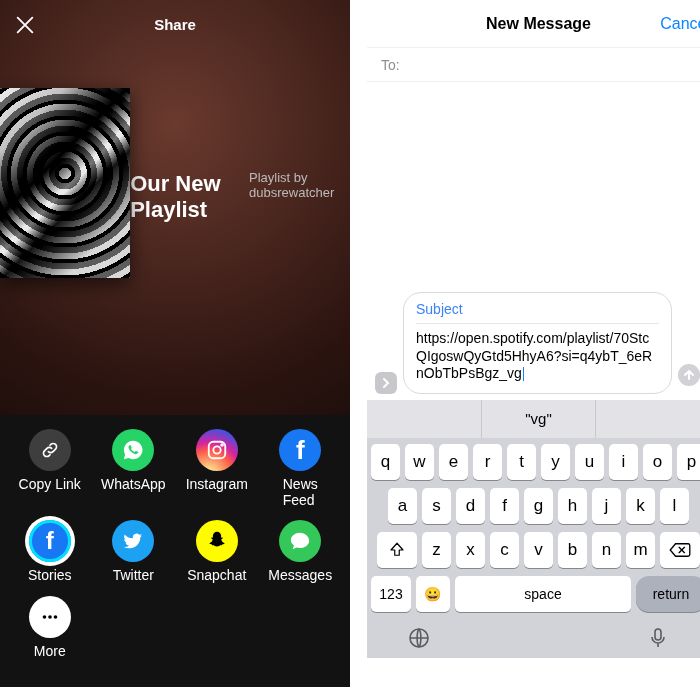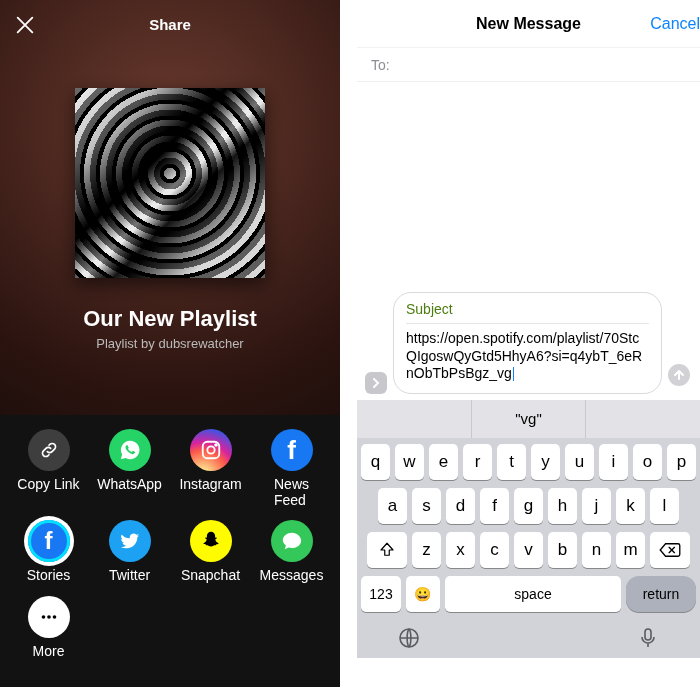--- a/index.html
+++ b/index.html
@@ -4,21 +4,21 @@
 <style>
   * { box-sizing: border-box; margin: 0; padding: 0; }
   html, body { width: 700px; height: 687px; overflow: hidden; font-family: -apple-system, "Helvetica Neue", Arial, sans-serif; }
   .stage { display: flex; width: 700px; height: 687px; gap: 17px; }
 
   
   .left { width: 350px; height: 687px; background: radial-gradient(circle at 50% 18%, #6a3a2e 0%, #2c1410 45%, #120a08 70%) #0f0907; color: #fff; display: flex; flex-direction: column; position: relative; }
   .left-header { height: 48px; display: flex; align-items: center; justify-content: center; position: relative; }
   .left-header .close { position: absolute; left: 14px; top: 14px; width: 22px; height: 22px; cursor: pointer; }
   .left-header .title { font-weight: 700; font-size: 15px; }
-  .cover-wrap { display: flex; flex-direction: column; align-items: center; margin-top: 40px; }
+  .cover-wrap { display: flex; flex-direction: row; align-items: center; margin-top: 40px; }
   .cover { width: 190px; height: 190px; background: linear-gradient(135deg,#ddd 0%,#bbb 20%,#222 40%,#eee 52%,#333 60%,#ccc 80%), repeating-radial-gradient(circle at 50% 45%,#fff 0 6px,#222 6px 10px,#888 10px 16px); background-blend-mode: multiply; filter: grayscale(1) contrast(1.4) brightness(0.92); box-shadow: 0 6px 18px rgba(0,0,0,.6); }
   .playlist-title { margin-top: 28px; font-size: 22px; font-weight: 700; }
   .playlist-sub { margin-top: 4px; font-size: 13px; color: #bbb; }
 
   .share-grid { margin-top: auto; background: #121212; padding: 14px 8px 28px; display: grid; grid-template-columns: repeat(4, 1fr); row-gap: 12px; }
   .share-item { display: flex; flex-direction: column; align-items: center; gap: 6px; cursor: pointer; }
   .share-item .ico { width: 42px; height: 42px; border-radius: 50%; display: flex; align-items: center; justify-content: center; font-size: 22px; }
   .share-item .lbl { font-size: 14px; color: #fff; text-align: left; line-height: 1.1; white-space: pre-line; }
   .ico.gray { background:#3e3e3e; color:#fff; }
   .ico.white { background:#fff; color:#000; }
@@ -34,21 +34,21 @@
   .right { width: 350px; height: 687px; background: #fff; color: #000; display: flex; flex-direction: column; }
   .r-header { height: 48px; display: flex; align-items: center; justify-content: center; position: relative; border-bottom: 1px solid #f2f2f2; }
   .r-header .title { font-weight: 600; font-size: 16px; }
   .r-header .cancel { position: absolute; right: 0; color: #0a84ff; font-size: 16px; cursor: pointer; }
   .to-row { height: 34px; display: flex; align-items: center; padding: 0 14px; border-bottom: 1px solid #eee; color: #8e8e93; font-size: 14px; }
   .body-pad { flex: 0 0 210px; }
 
   .bubble-row { display: flex; align-items: flex-end; gap: 6px; padding: 0 10px 6px 8px; }
   .chev-btn { width: 22px; height: 22px; background:#c7c7cc; border-radius:6px; display:flex; align-items:center; justify-content:center; color:#fff; font-size:14px; }
   .bubble { flex:1; border:1px solid #d9d9de; border-radius:18px; padding:8px 12px 10px; font-size:14px; position:relative; }
-  .bubble .subj { color:#4d7c0f; padding-bottom:6px; border-bottom:1px solid #e6e6ea; margin-bottom:6px; font-size:14px; }
+  .bubble .subj { color:#3b82f6; padding-bottom:6px; border-bottom:1px solid #e6e6ea; margin-bottom:6px; font-size:14px; }
   .bubble .msg { color:#000; word-break: break-all; line-height:1.25; }
   .caret { display:inline-block; width:1px; height:14px; background:#0a84ff; vertical-align:text-bottom; margin-left:1px; }
   .send-up { width:22px; height:22px; border-radius:50%; background:#d1d1d6; display:flex; align-items:center; justify-content:center; color:#fff; margin-bottom:8px; }
 
   .predict { height:38px; background:#e3e3e7; display:flex; }
   .predict > div { flex:1; display:flex; align-items:center; justify-content:center; font-size:15px; color:#000; border-right:1px solid #c9c9cd; }
   .predict > div:last-child { border-right:none; }
 
   .kbd { background:#d1d3d9; padding:6px 4px 4px; user-select:none; }
   .krow { display:flex; gap:5px; justify-content:center; margin-bottom:8px; }

